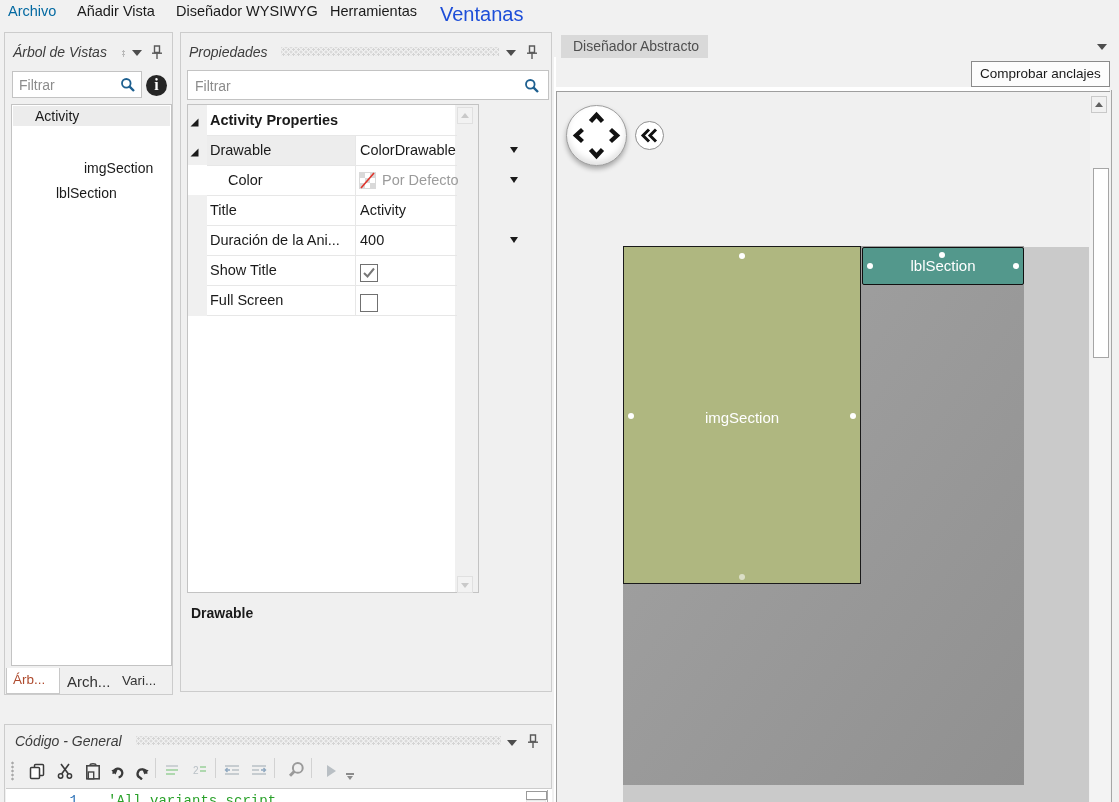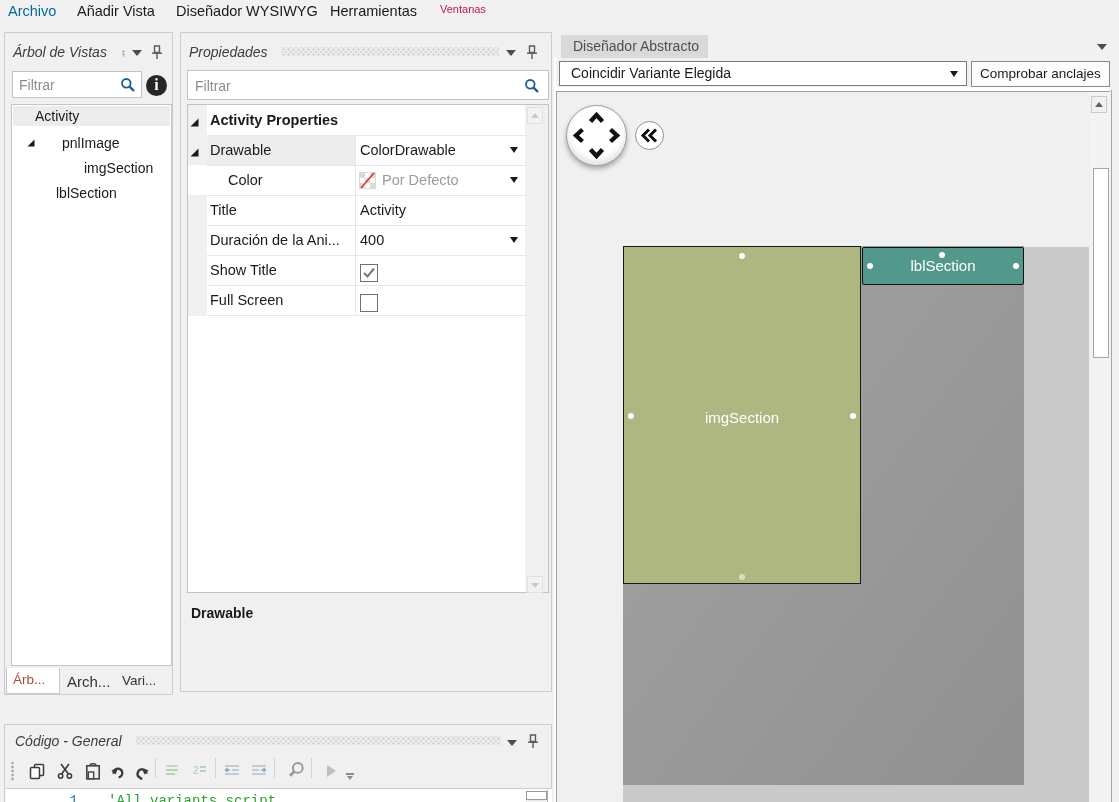--- a/index.html
+++ b/index.html
@@ -23,21 +23,21 @@
 </head>
 <body>
 <div id="app">
   <div class="abs" style="left:554px;top:57px;width:2px;height:745px;background:#fff;"></div>
 
   <div class="abs" style="left:0;top:0;width:1119px;height:32px;background:#f1f1f1;">
     <span class="abs" style="left:8px;top:3px;font-size:14.5px;color:#0369a1;">Archivo</span>
     <span class="abs" style="left:77px;top:3px;font-size:14.5px;color:#1a1a1a;">Añadir Vista</span>
     <span class="abs" style="left:176px;top:3px;font-size:14.5px;color:#1a1a1a;">Diseñador WYSIWYG</span>
     <span class="abs" style="left:330px;top:3px;font-size:14.5px;color:#1a1a1a;">Herramientas</span>
-    <span class="abs" style="left:440px;top:3px;font-size:11px;color:#be185d;">Ventanas</span>
+    <span class="abs" style="left:440px;top:3px;font-size:20px;color:#1d4ed8;">Ventanas</span>
   </div>
 
   <div class="abs" style="left:4px;top:32px;width:169px;height:663px;background:#f0f0f0;border:1px solid #cccccc;">
     <span class="hdr-txt abs" style="left:8px;top:11px;">Árbol de Vistas</span>
     <div class="abs" style="left:117px;top:17px;width:3px;height:7px;background-image:radial-gradient(#b9b9b9 1px, transparent 1.2px);background-size:3px 3px;"></div>
     <div class="caret abs" style="left:127px;top:17px;"></div>
     <svg class="abs" style="left:146px;top:12px;" width="12" height="15" viewBox="0 0 12 15">
       <path d="M3.5 1 h5 v6.5 h-5 z" fill="none" stroke="#5a5a5a" stroke-width="1.4"></path>
       <line x1="1" y1="8.2" x2="11" y2="8.2" stroke="#5a5a5a" stroke-width="1.4"></line>
       <line x1="6" y1="8.2" x2="6" y2="14" stroke="#5a5a5a" stroke-width="1.4"></line>
@@ -47,26 +47,20 @@
       <span class="filter-ph abs" style="left:6px;top:5px;">Filtrar</span>
       <svg class="abs" style="right:5px;top:5px;" width="16" height="16" viewBox="0 0 16 16">
         <circle cx="6.3" cy="6.3" r="4.3" fill="none" stroke="#1d5f8f" stroke-width="1.8"></circle>
         <line x1="9.6" y1="9.6" x2="14" y2="14" stroke="#1d5f8f" stroke-width="2.4"></line>
       </svg>
     </div>
     <div class="abs" style="left:141px;top:42px;width:21px;height:21px;border-radius:50%;background:#262626;color:#fff;text-align:center;font-family:'Liberation Serif',serif;font-weight:bold;font-size:16px;line-height:19px;">i</div>
 
     <div class="whitebox abs" style="left:6px;top:71px;width:161px;height:562px;">
       <div class="treerow" style="top:1px;height:20px;line-height:20px;background:#ececec;"><span style="margin-left:22px;">Activity</span></div>
-      <div class="treerow" style="top:26px;">
-        <svg class="abs" style="left:14px;top:8px;" width="8" height="8" viewBox="0 0 8 8">
-            <polygon points="7.5,0.5 7.5,7.5 0.5,7.5" fill="#1a1a1a"></polygon>
-          </svg>
-        <span style="margin-left:49px;">pnlImage</span>
-      </div>
       <div class="treerow" style="top:51px;"><span style="margin-left:71px;">imgSection</span></div>
       <div class="treerow" style="top:76px;"><span style="margin-left:43px;">lblSection</span></div>
     </div>
 
     <div class="abs" style="left:1px;top:635px;width:54px;height:26px;background:#fff;border:1px solid #c8c8c8;border-top:none;">
       <span class="abs" style="left:6px;top:4px;font-size:13.5px;color:#ae4a2d;">Árb...</span>
     </div>
     <span class="abs" style="left:62px;top:640px;font-size:15px;color:#333;">Arch...</span>
     <span class="abs" style="left:117px;top:640px;font-size:13.5px;color:#333;">Vari...</span>
   </div>
@@ -82,21 +76,21 @@
     </svg>
 
     <div class="whitebox abs" style="left:6px;top:37px;width:362px;height:30px;">
       <span class="filter-ph abs" style="left:7px;top:7px;">Filtrar</span>
       <svg class="abs" style="right:8px;top:7px;" width="16" height="16" viewBox="0 0 16 16">
         <circle cx="6.3" cy="6.3" r="4.3" fill="none" stroke="#1d5f8f" stroke-width="1.8"></circle>
         <line x1="9.6" y1="9.6" x2="14" y2="14" stroke="#1d5f8f" stroke-width="2.4"></line>
       </svg>
     </div>
 
-    <div class="whitebox abs" style="left:6px;top:71px;width:362px;height:489px;">
+    <div class="whitebox abs" style="left:6px;top:71px;width:292px;height:489px;">
 
       <div class="abs" style="left:0;top:0;width:19px;height:211px;background:#f0f0f0;"></div>
       <div class="abs" style="left:0;top:60px;width:19px;height:30px;background:#fff;"></div>
 
       <div class="abs" style="right:0;top:0;width:23px;height:487px;background:#f0f0f0;"></div>
       <div class="abs" style="right:5px;top:2px;width:16px;height:17px;background:#f2f2f2;border:1px solid #e0e0e0;">
         <div class="abs" style="left:3px;top:5px;width:0;height:0;border-left:4px solid transparent;border-right:4px solid transparent;border-bottom:5px solid #c9c9c9;"></div>
       </div>
       <div class="abs" style="right:5px;top:471px;width:16px;height:17px;background:#f2f2f2;border:1px solid #e0e0e0;">
         <div class="abs" style="left:3px;top:6px;width:0;height:0;border-left:4px solid transparent;border-right:4px solid transparent;border-top:5px solid #c9c9c9;"></div>
@@ -251,24 +245,20 @@
     </div>
   </div>
 
   <div class="abs" style="left:555px;top:33px;width:555px;height:769px;">
 
     <div class="abs" style="left:6px;top:2px;width:147px;height:23px;background:#d9d9d9;">
       <span class="abs" style="left:12px;top:3px;font-size:14px;color:#4f4f4f;">Diseñador Abstracto</span>
     </div>
     <div class="caret abs" style="left:542px;top:11px;"></div>
 
-    <div class="abs" style="left:4px;top:28px;width:408px;height:25px;background:#fff;border:1px solid #7a7a7a;">
-      <span class="abs" style="left:11px;top:3px;font-size:14px;color:#1a1a1a;">Coincidir Variante Elegida</span>
-      <div class="dd" style="right:8px;top:9px;"></div>
-    </div>
     <div class="abs" style="left:416px;top:28px;width:139px;height:26px;background:#fcfcfc;border:1px solid #8a8a8a;">
       <span class="abs" style="left:8px;top:4px;font-size:13.5px;color:#1a1a1a;">Comprobar anclajes</span>
     </div>
 
     <div class="abs" style="left:1px;top:54px;width:553px;height:4px;background:#fff;"></div>
     <div class="abs" style="left:556px;top:57px;width:1px;height:712px;background:#a6a6a6;"></div>
     <div class="abs" style="left:1px;top:58px;width:554px;height:711px;background:#f0f0f0;border:1px solid #9e9e9e;border-bottom:none;border-right:none;">
 
       <div class="abs" style="left:66px;top:155px;width:466px;height:556px;background:#cacaca;"></div>
 

